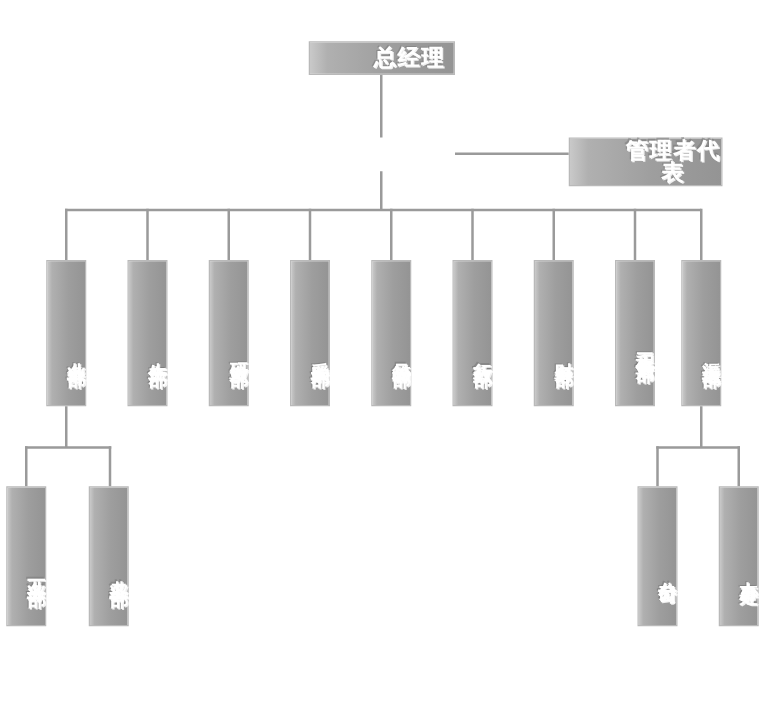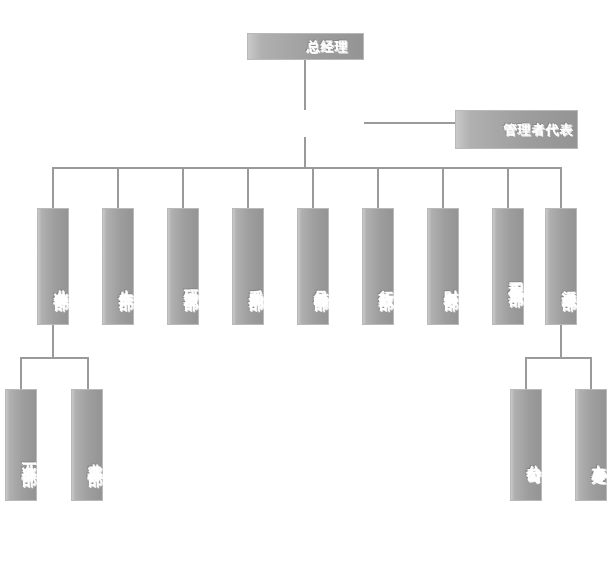--- a/index.html
+++ b/index.html
@@ -40,21 +40,21 @@
     font-weight: bold;
     letter-spacing: 1px;
     text-shadow:
        1px 1px 0 rgba(255,255,255,0.85),
       -1px -1px 0 rgba(120,120,120,0.55);
     user-select: none;
   }
 
   
   .node.horiz {
-    font-size: 13px;
+    font-size: 18px;
     line-height: 1;
     padding-left: 44px;
   }
 
   
   .node.vert {
     writing-mode: vertical-rl;
     text-orientation: upright;
     font-size: 15px;
     line-height: 1.06;

